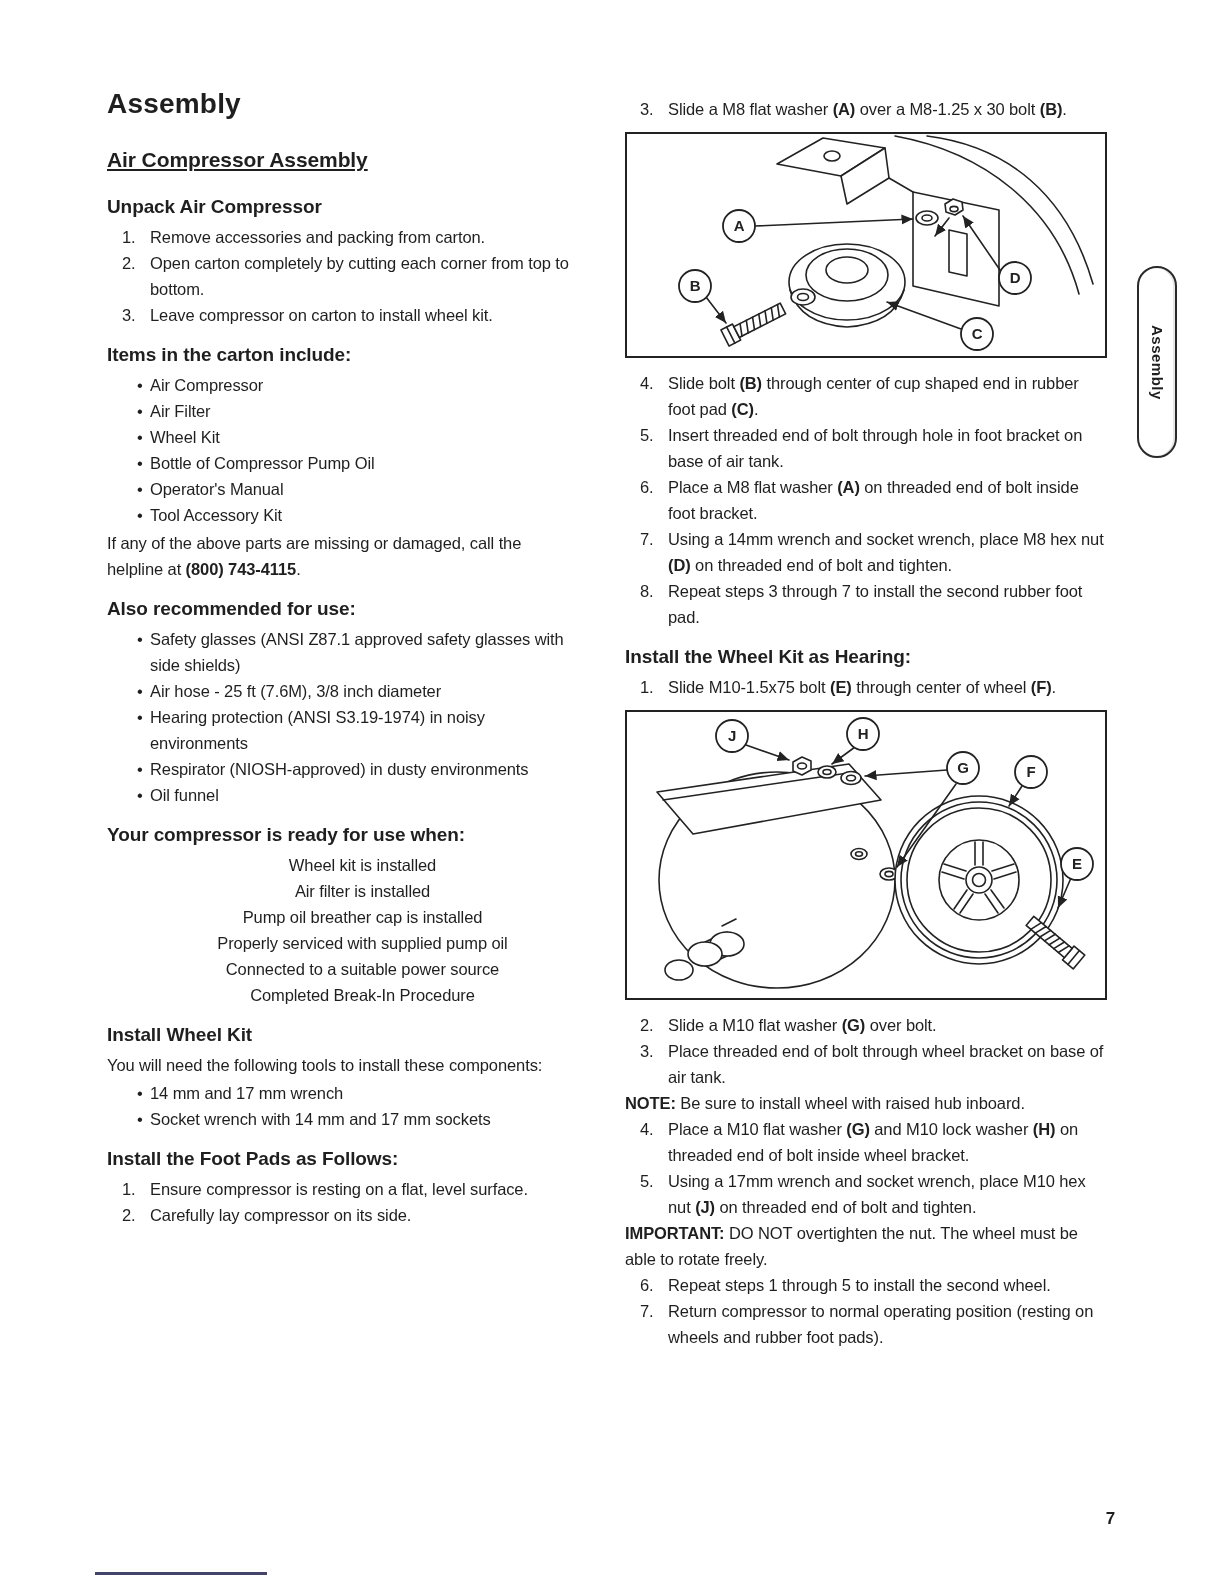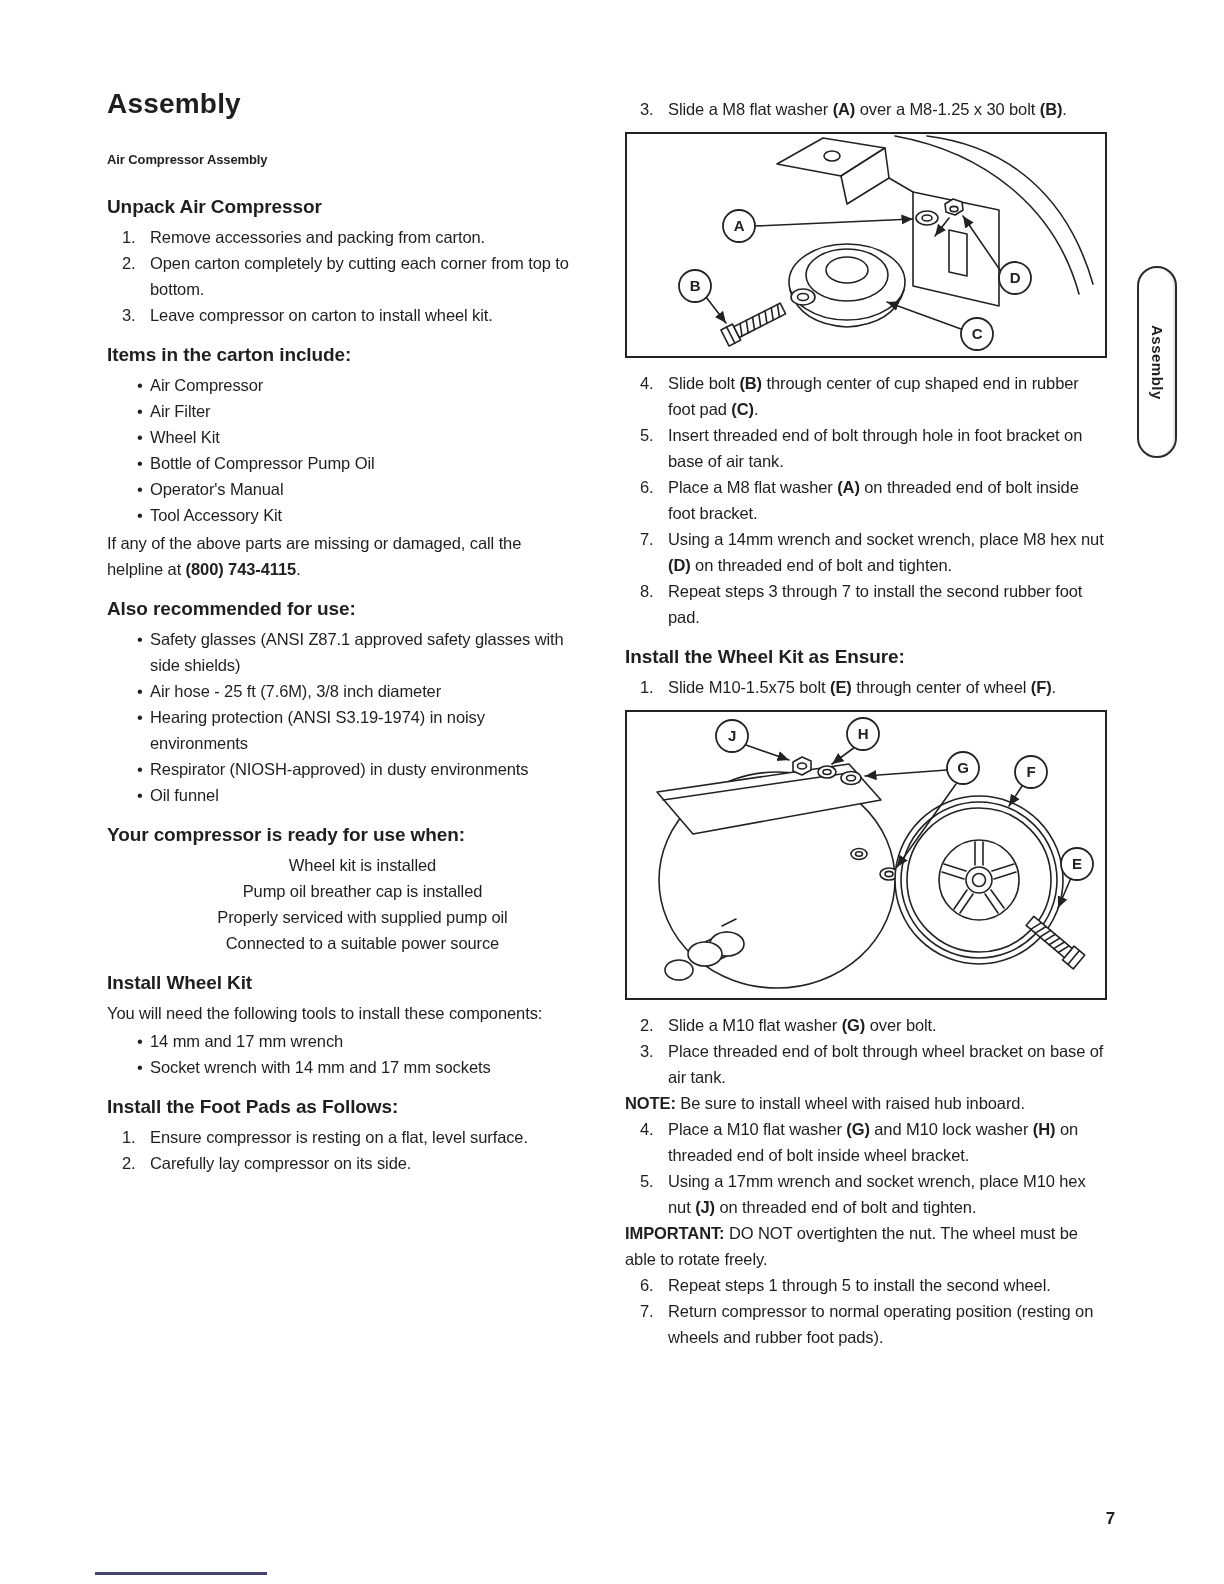--- a/index.html
+++ b/index.html
@@ -6,21 +6,21 @@
   html,body { background:#ffffff; }
   body {
     width:1224px; height:1584px; position:relative; overflow:hidden;
     font-family:"Liberation Sans", sans-serif;
     font-size:16.5px; line-height:26px; color:#1f1f1f; letter-spacing:-0.1px;
   }
   b { font-weight:700; }
   .col-left  { position:absolute; left:107px; top:88px;  width:468px; }
   .col-right { position:absolute; left:625px; top:96px;  width:482px; }
   h1 { font-size:28px; line-height:32px; margin:0 0 28px 0; letter-spacing:0.2px; }
-  h2 { font-size:13px; line-height:24px; margin:0 0 22px 0; }
+  h2 { font-size:21px; line-height:24px; margin:0 0 22px 0;text-decoration:underline; }
   h3 { font-size:19px; line-height:26px; margin:14px 0 4px 0; }
   .step  { display:flex; padding-left:15px; }
   .step .n { flex:none; width:28px; }
   .step .t { flex:1; }
   .bullet { display:flex; padding-left:30px; }
   .bullet .d { flex:none; width:13px; }
   .bullet .d::before { content:"\2022"; }
   .bullet .t { flex:1; }
   .plain { padding-left:43px;text-align:center; }
   .para  { margin:2px 0 2px 0; }
@@ -108,23 +108,25 @@
       <span class="d"></span>
       <span class="t">Respirator (NIOSH-approved) in dusty environments</span>
     </div>
   <div class="bullet">
       <span class="d"></span>
       <span class="t">Oil funnel</span>
     </div>
 
   <h3>Your compressor is ready for use when:</h3>
   <div class="plain">Wheel kit is installed</div>
+  <div class="plain">Air filter is installed</div>
   <div class="plain">Pump oil breather cap is installed</div>
   <div class="plain">Properly serviced with supplied pump oil</div>
   <div class="plain">Connected to a suitable power source</div>
+  <div class="plain">Completed Break-In Procedure</div>
 
   <h3>Install Wheel Kit</h3>
   <p class="para">You will need the following tools to install these components:</p>
   <div class="bullet">
       <span class="d"></span>
       <span class="t">14 mm and 17 mm wrench</span>
     </div>
   <div class="bullet">
       <span class="d"></span>
       <span class="t">Socket wrench with 14 mm and 17 mm sockets</span>
@@ -227,21 +229,21 @@
   </div>
   <div class="step">
     <span class="n">7.</span>
     <span class="t">Using a 14mm wrench and socket wrench, place M8 hex nut <b>(D)</b> on threaded end of bolt and tighten.</span>
   </div>
   <div class="step">
     <span class="n">8.</span>
     <span class="t">Repeat steps 3 through 7 to install the second rubber foot pad.</span>
   </div>
 
-  <h3>Install the Wheel Kit as Ensure:</h3>
+  <h3>Install the Wheel Kit as Hearing:</h3>
   <div class="step">
     <span class="n">1.</span>
     <span class="t">Slide M10-1.5x75 bolt <b>(E)</b> through center of wheel <b>(F)</b>.</span>
   </div>
 
   <figure class="figbox">
     <svg viewBox="0 0 478 286" width="478" height="286">
       <defs>
         <marker id="ah2" viewBox="0 0 10 10" markerWidth="8" markerHeight="8" refX="9" refY="5" orient="auto">
           <path d="M0,1 L9,5 L0,9 z" fill="#222"></path>

